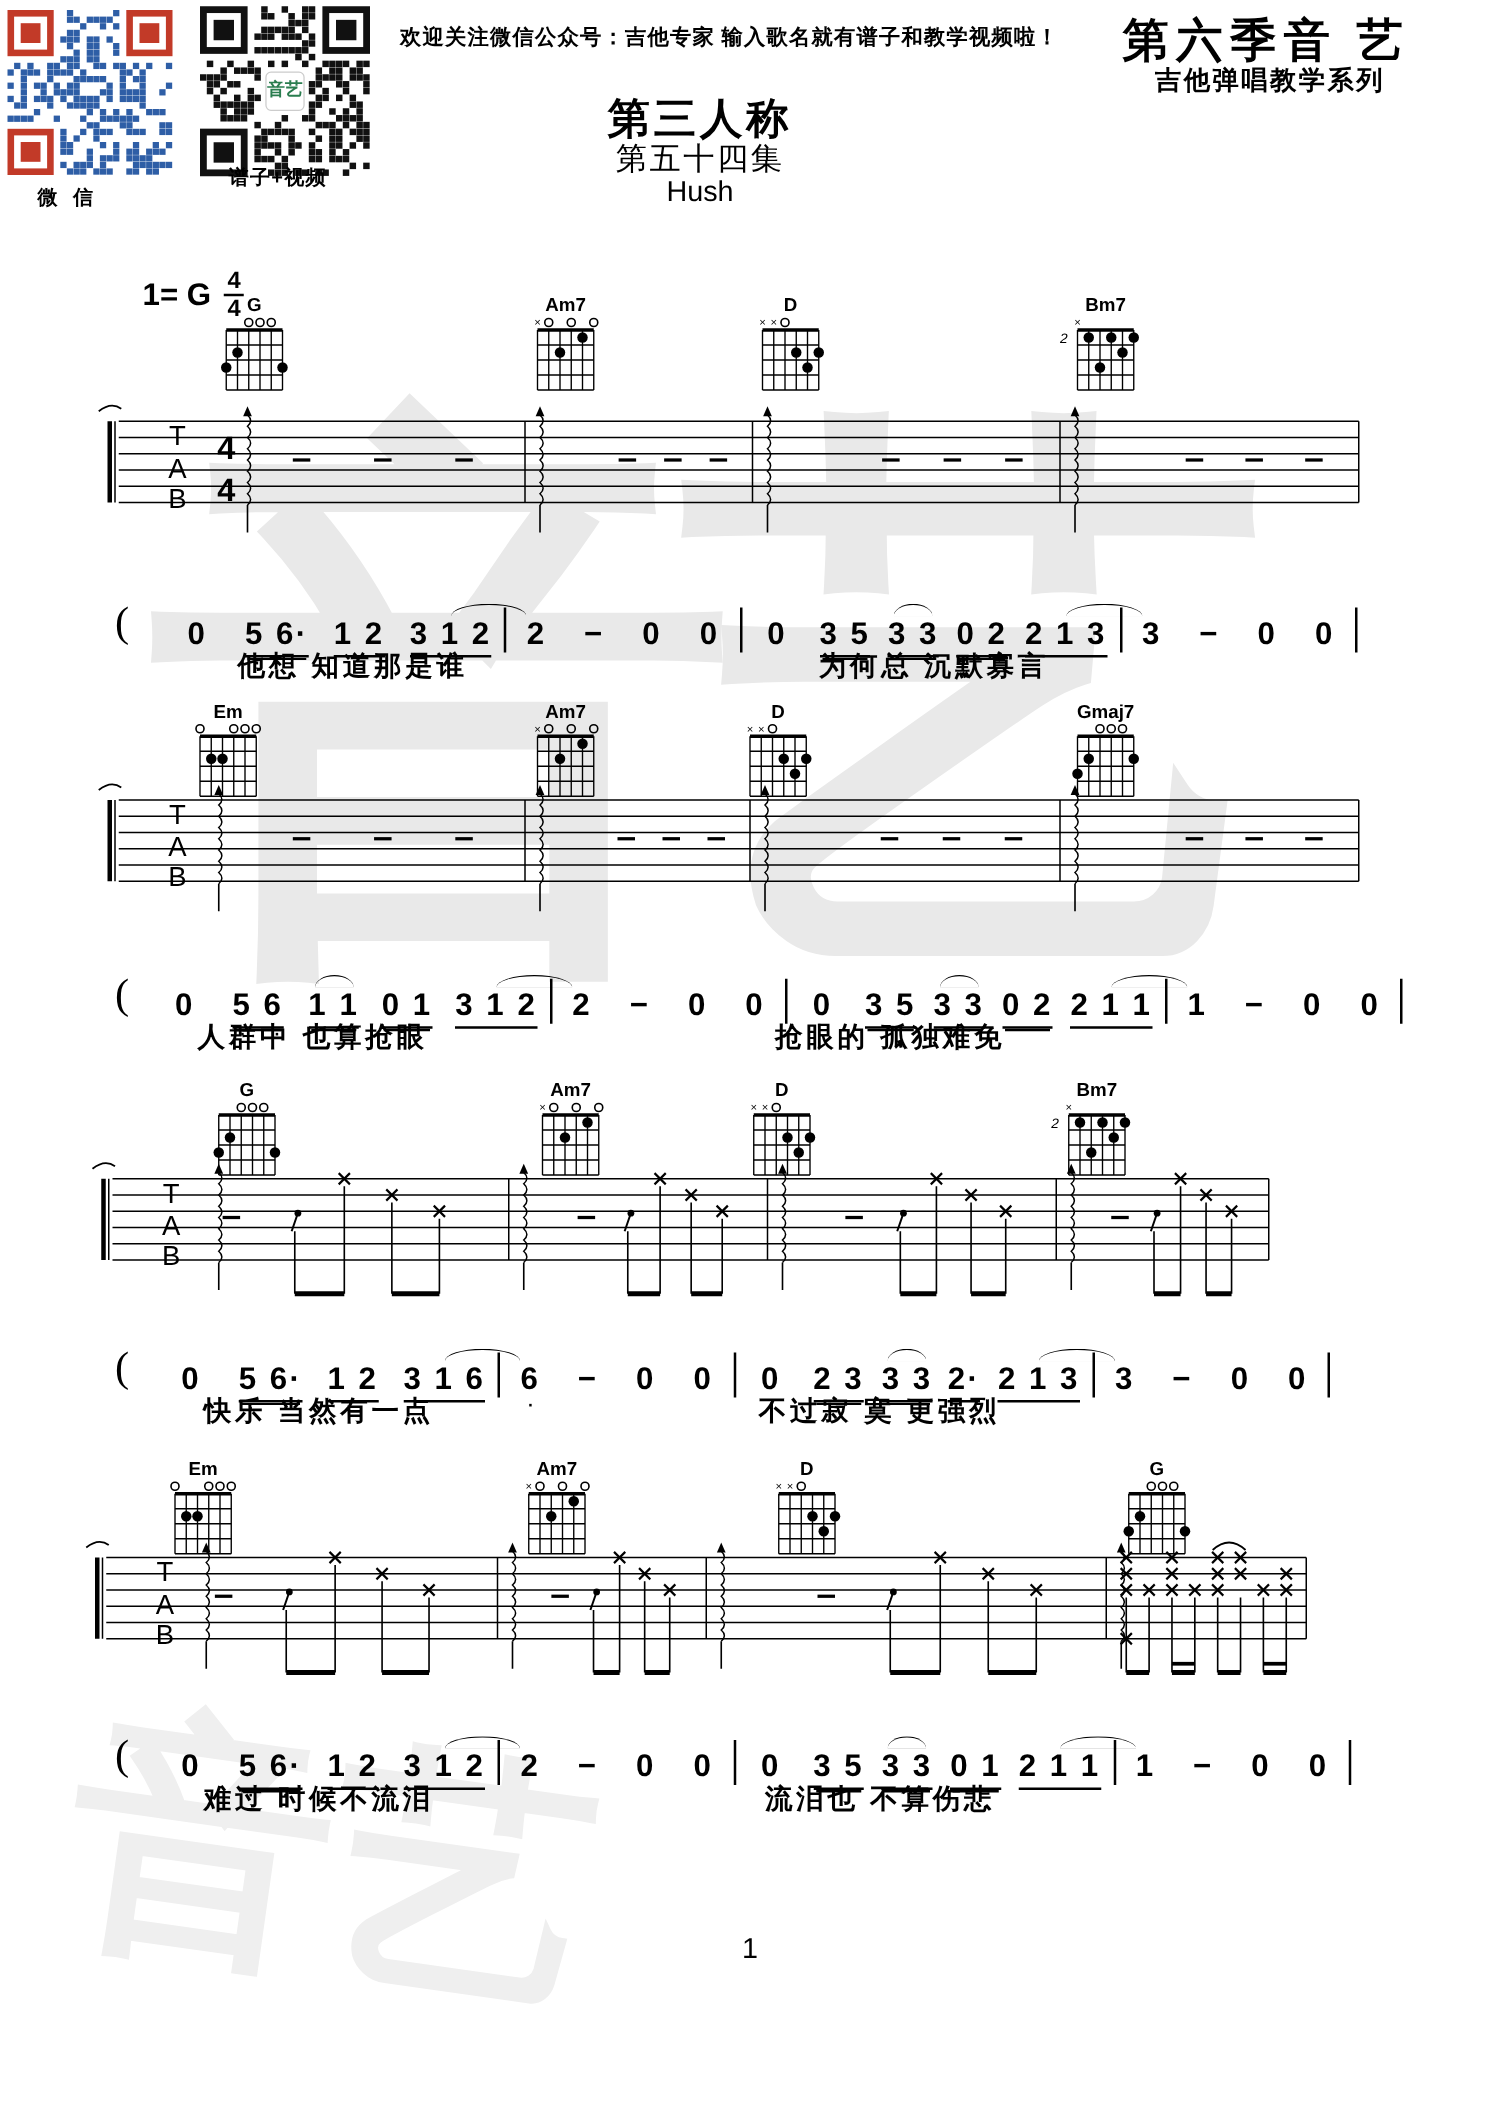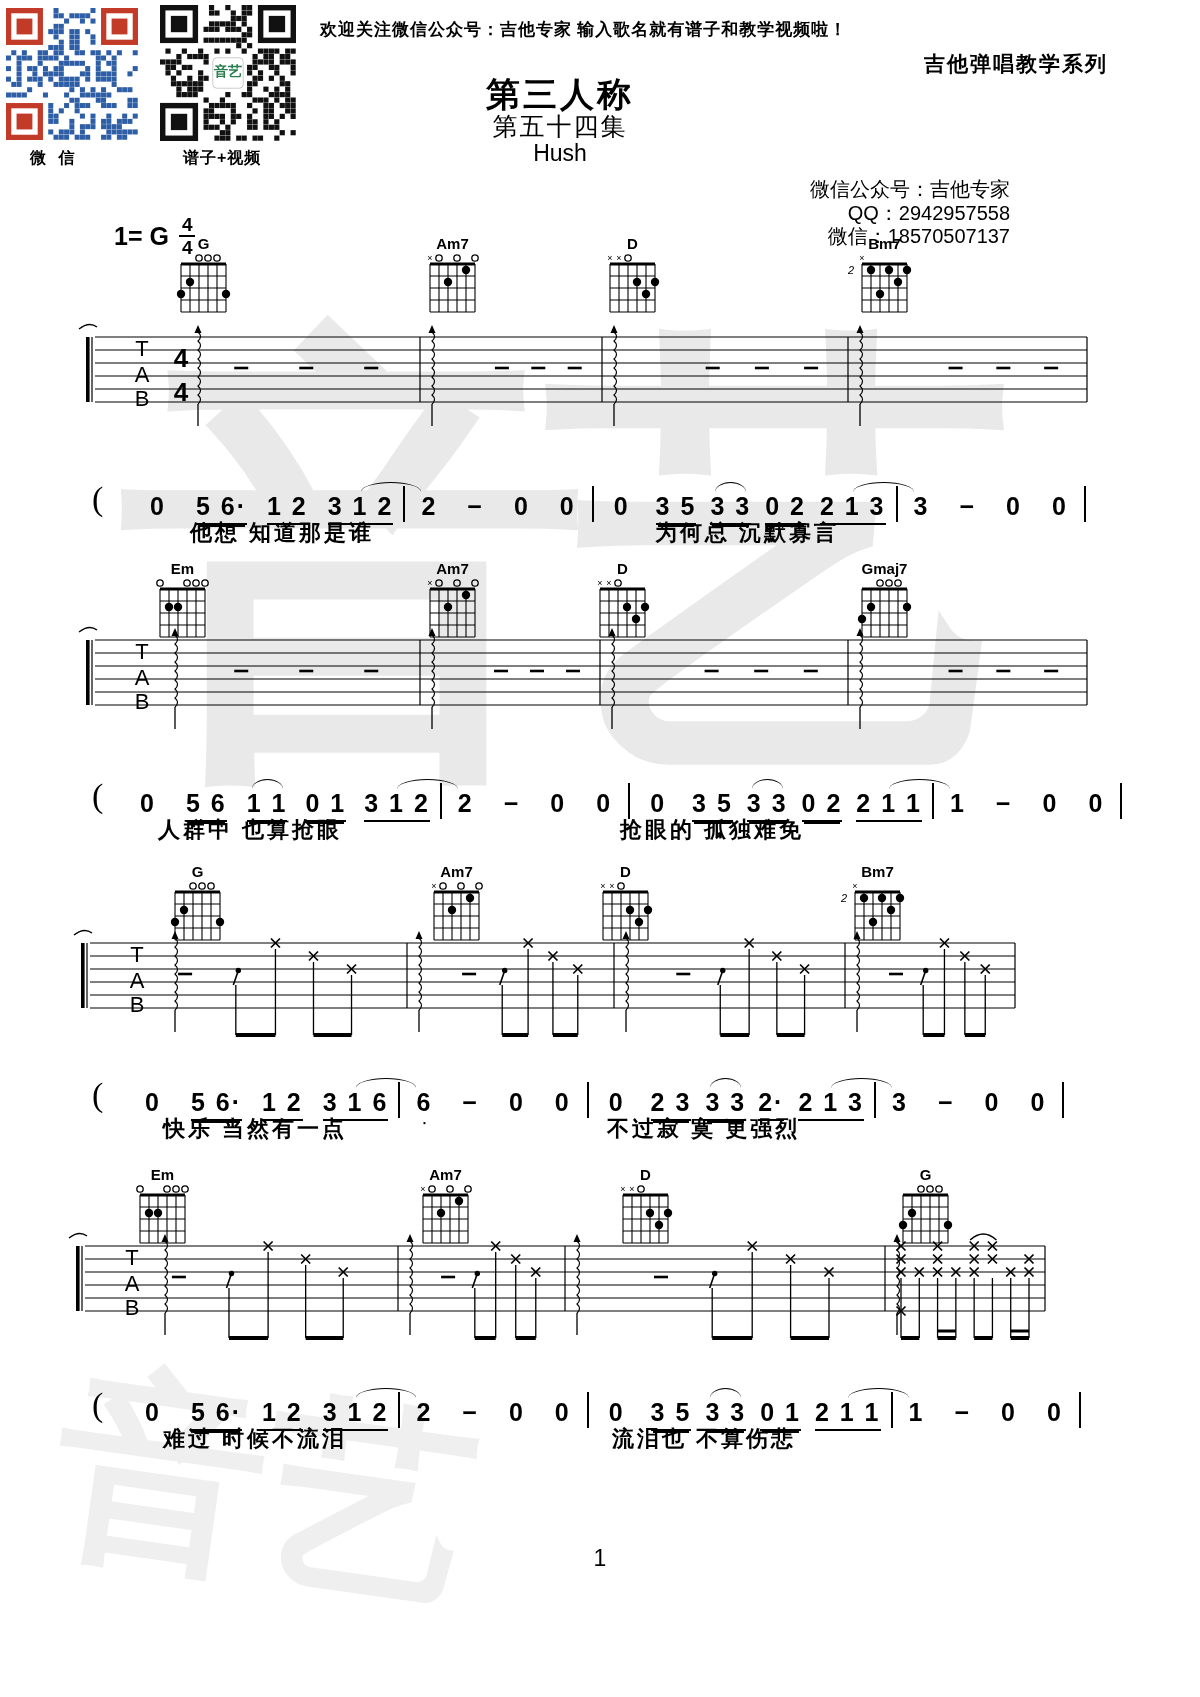--- a/index.html
+++ b/index.html
@@ -457,35 +457,31 @@
       <rect x="97.92" y="0" width="38.080000000000005" height="38.080000000000005" fill="#111"></rect>
       <rect x="103.36000000000001" y="5.44" width="27.200000000000003" height="27.200000000000003" fill="#fff"></rect>
       <rect x="108.80000000000001" y="10.88" width="16.32" height="16.32" fill="#111"></rect>
       <rect x="0" y="97.92" width="38.080000000000005" height="38.080000000000005" fill="#111"></rect>
       <rect x="5.44" y="103.36000000000001" width="27.200000000000003" height="27.200000000000003" fill="#fff"></rect>
       <rect x="10.88" y="108.80000000000001" width="16.32" height="16.32" fill="#111"></rect>
       <rect x="52.768" y="52.768" width="30.464" height="30.464" rx="4" fill="#fff" stroke="#ccc"></rect>
       <text x="68" y="71" font-size="14.144000000000002" text-anchor="middle" fill="#2a7d4f" font-weight="bold">音艺</text>
     </svg>
   <div class="z qr-label" style="left:30px;top:148px;">微 信</div>
-  <div class="z qr-label" style="left:183px;top:148px;letter-spacing:1px;">谱子+视频</div>
+  <div class="z qr-label" style="left:183px;top:132px;letter-spacing:1px;">谱子+视频</div>
 
   <div class="z welcome" style="left:320px;top:18px;">欢迎关注微信公众号：吉他专家  输入歌名就有谱子和教学视频啦！</div>
 
+  <div class="z brand-title" style="left:898px;top:8px;">第六季音 艺</div>
   <div class="z brand-sub" style="left:924px;top:50px;">吉他弹唱教学系列</div>
 
   <div class="z song-title" style="left:0;top:72px;width:1120px;text-align:center;">第三人称</div>
   <div class="z episode" style="left:0;top:110px;width:1120px;text-align:center;">第五十四集</div>
   <div class="z artist" style="left:0;top:140px;width:1120px;text-align:center;">Hush</div>
 
-  <div class="z contact" style="right:190px;top:178px;">
-    <div>微信公众号：吉他专家</div>
-    <div>QQ：2942957558</div>
-    <div>微信：18570507137</div>
-  </div>
 
   <div class="z keysig" style="left:100px;top:215px;margin-left:14px;">
     <span>1= G</span>
     <span class="frac">
       <span class="ft">4</span>
       <span class="fb">4</span>
     </span>
   </div>
 
   <div id="score-layer">

